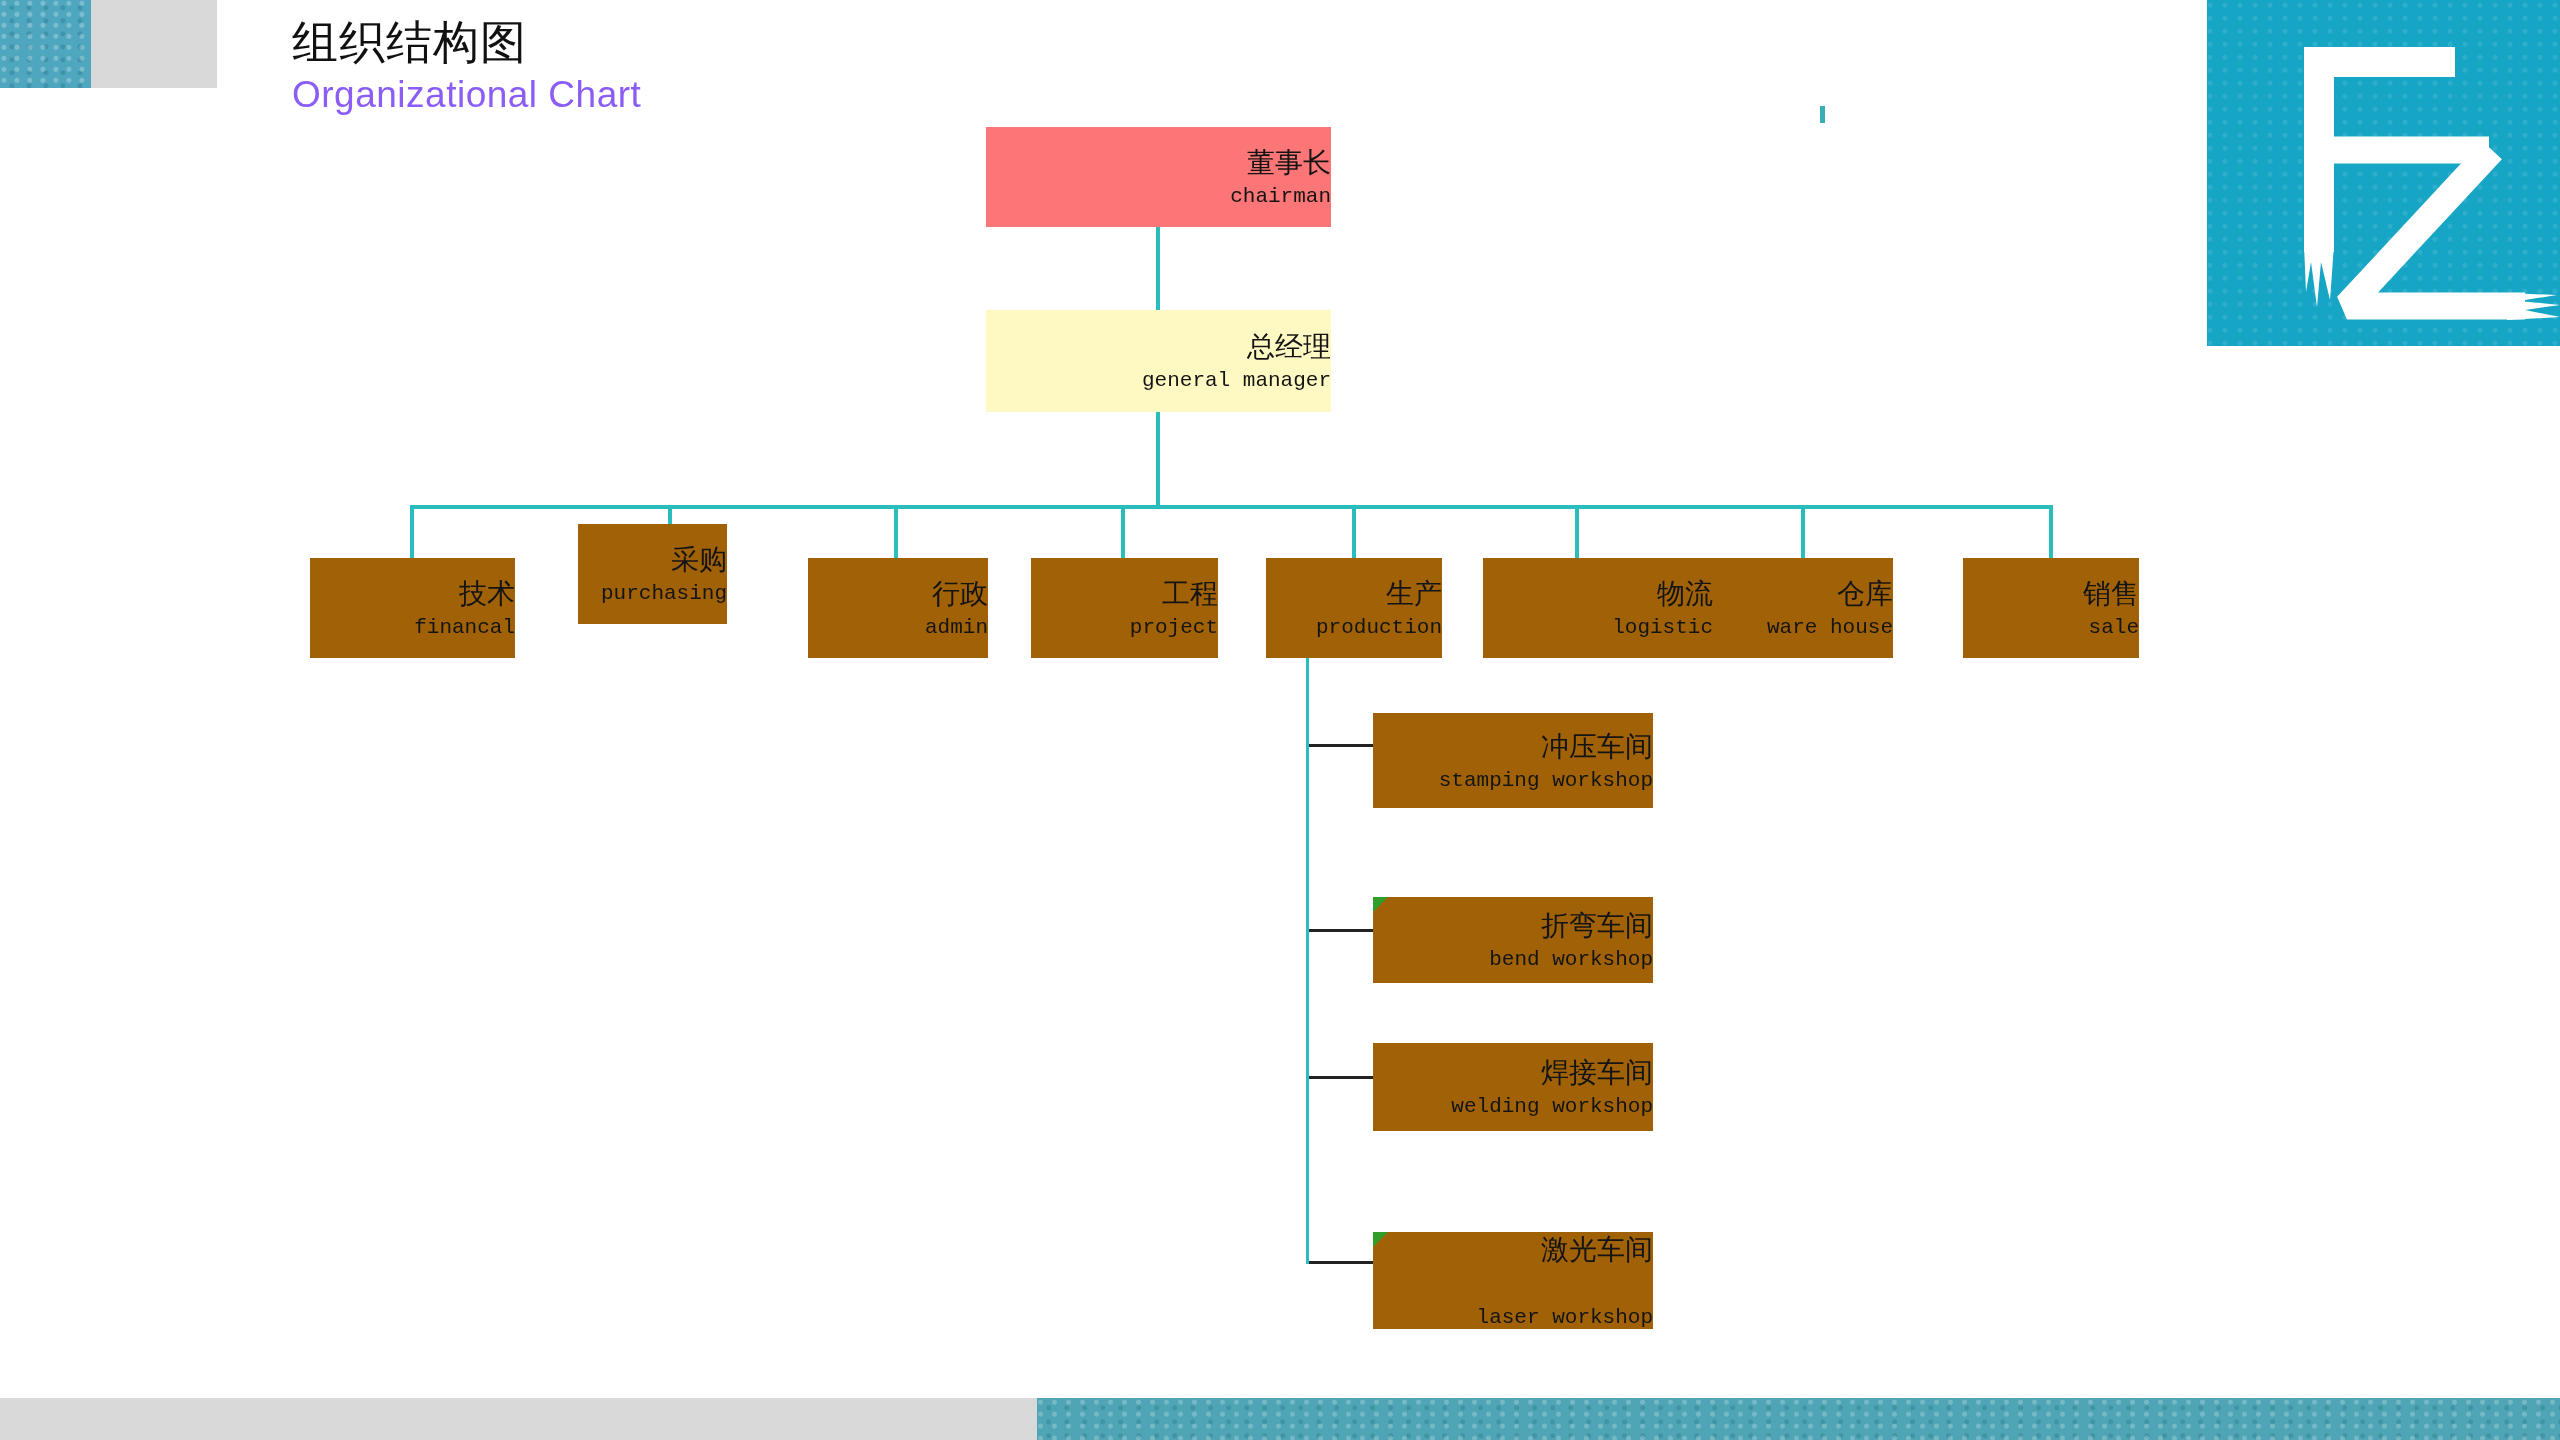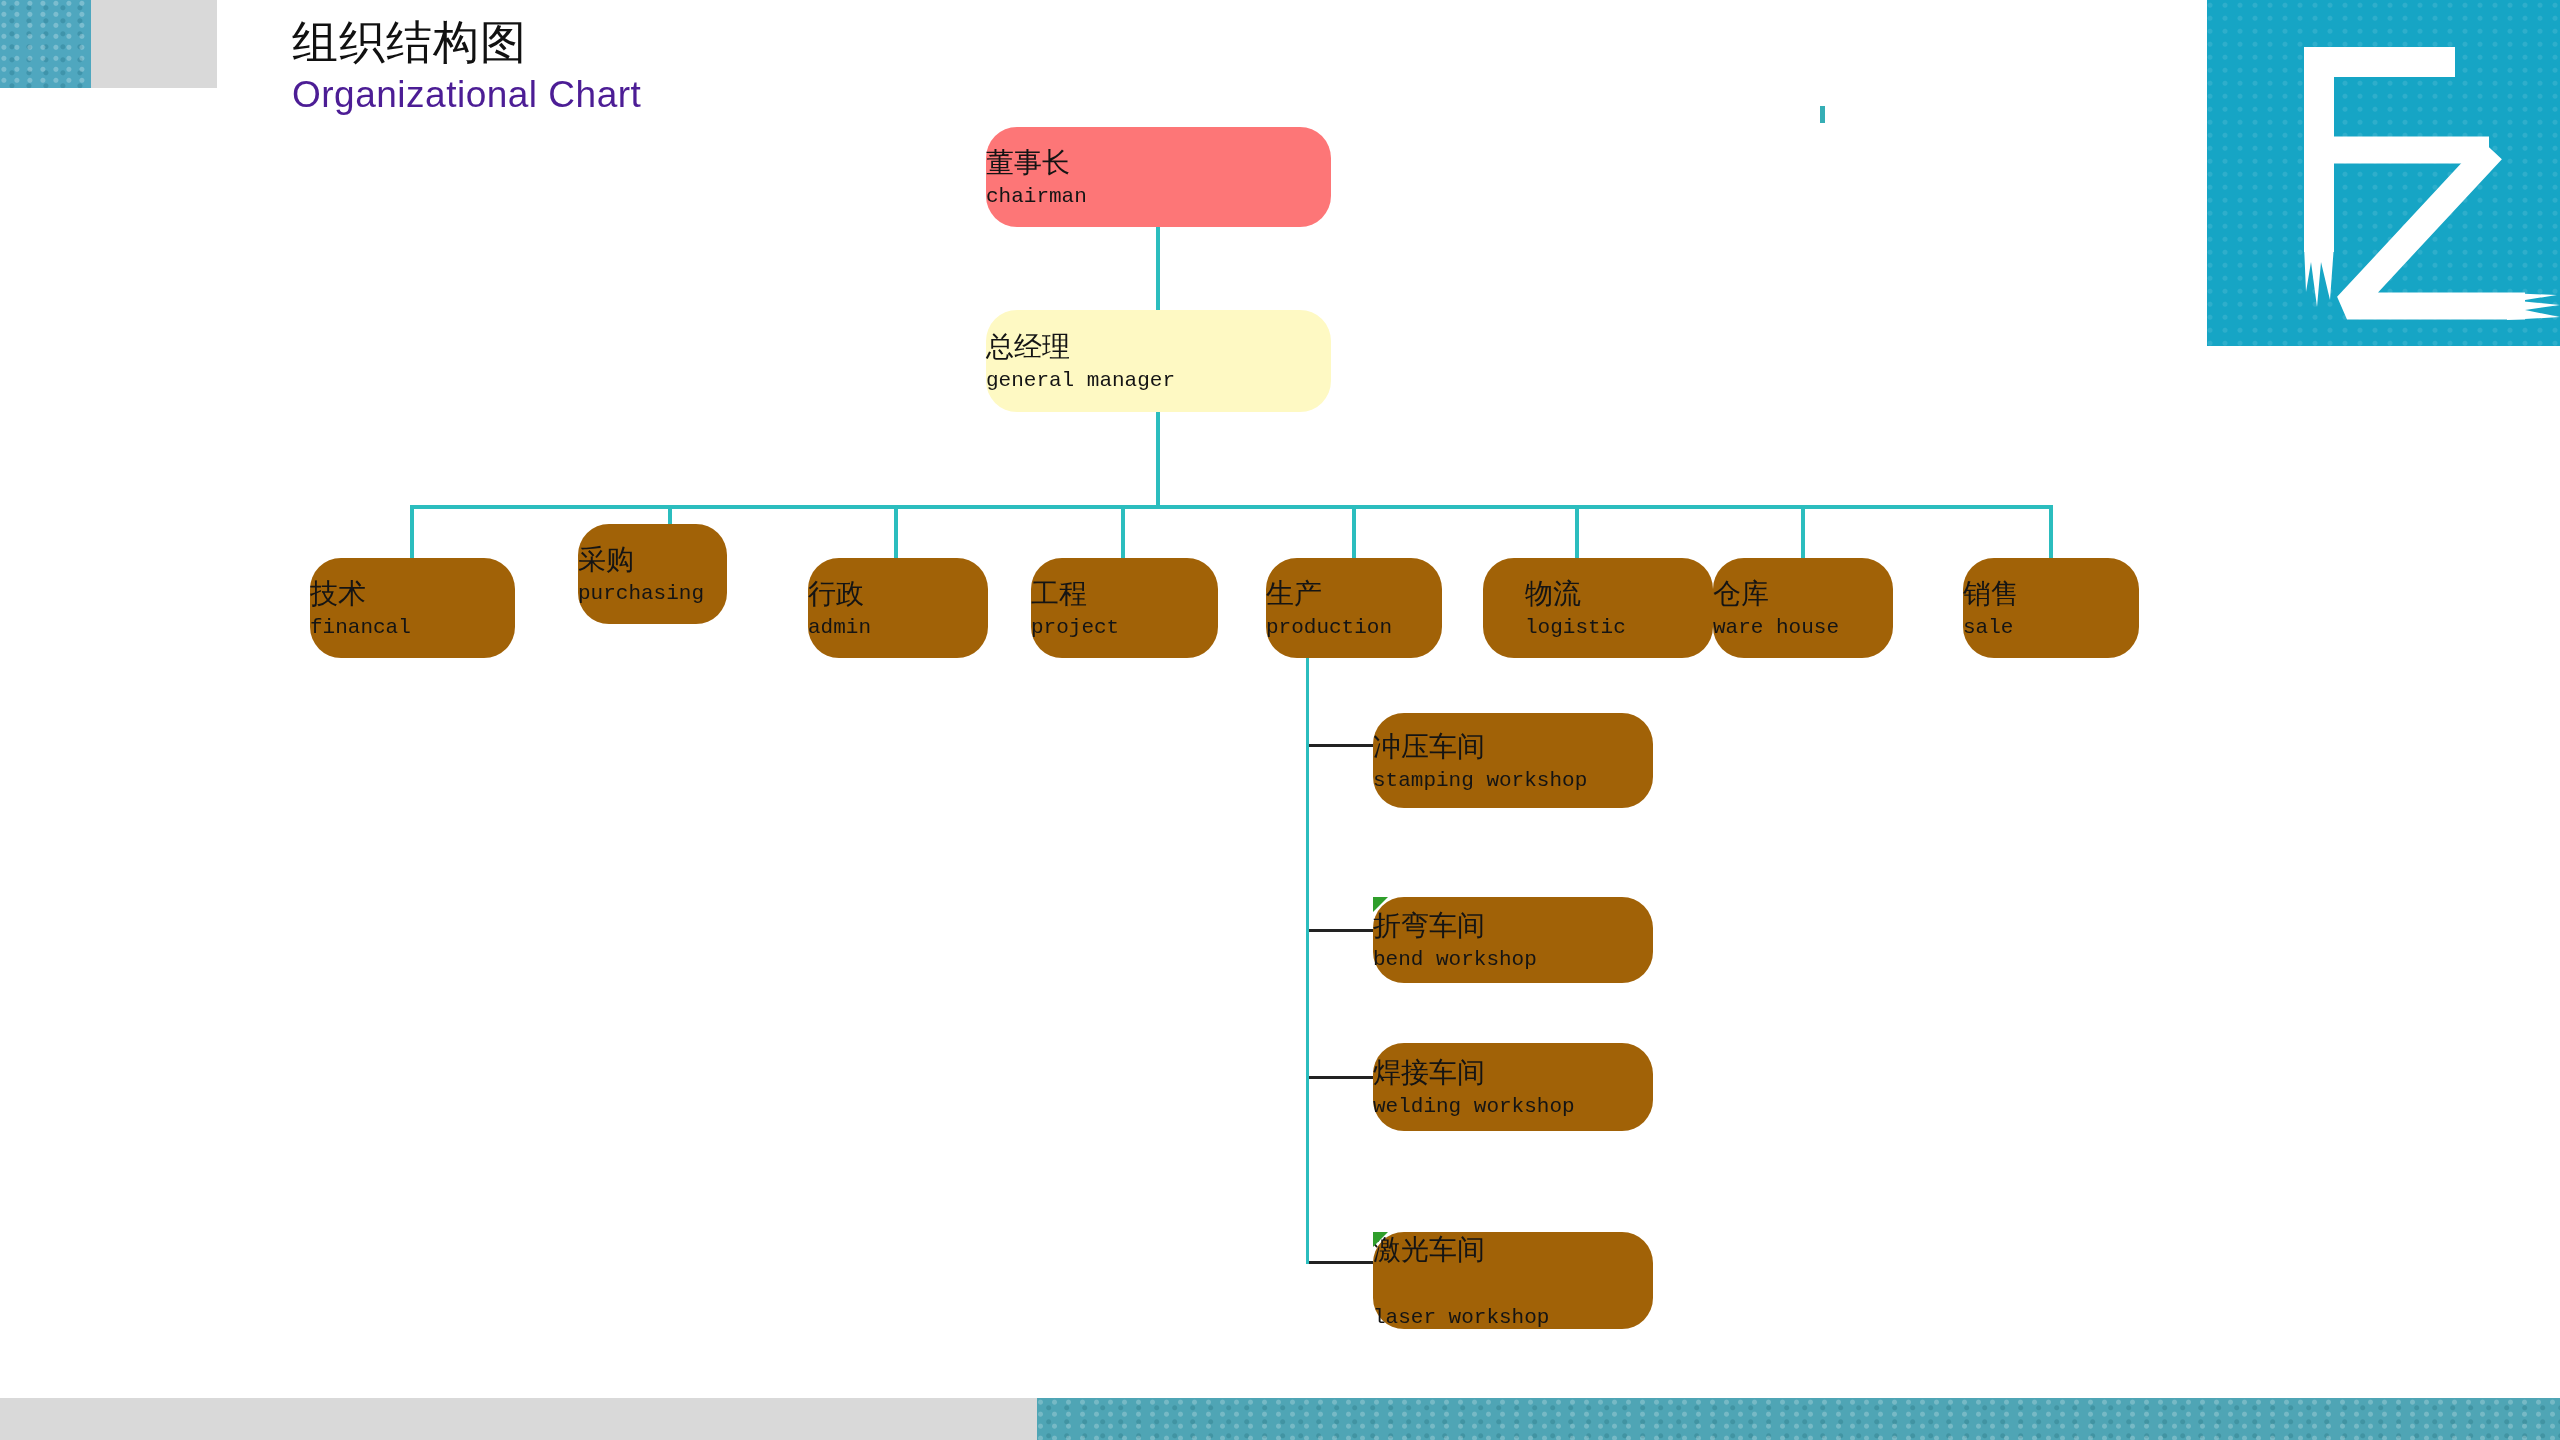--- a/index.html
+++ b/index.html
@@ -7,33 +7,33 @@
   #stage{position:relative;width:2560px;height:1440px;background:#ffffff;}
 
   
   .corner-teal{position:absolute;left:0;top:0;width:91px;height:88px;background-color:#4fa7bf;
     background-image:radial-gradient(circle at 30% 30%,rgba(255,255,255,.25) 2px,transparent 3px),
                      radial-gradient(circle at 70% 60%,rgba(0,70,90,.20) 2px,transparent 3px);
     background-size:13px 11px,17px 13px;}
   .corner-gray{position:absolute;left:91px;top:0;width:126px;height:88px;background:#d9d9d9;}
   .title-wrap{position:absolute;left:272px;top:12px;display:flex;align-items:baseline;white-space:nowrap;flex-direction:column;}
   .title-zh{font-size:46px;font-weight:500;color:#111;letter-spacing:1px;}
-  .title-en{font-size:37px;color:#4c1d95;margin-left:20px;letter-spacing:0.5px;}
+  .title-en{font-size:37px;color:#8b5cf6;margin-left:20px;letter-spacing:0.5px;}
 
   
   .logo{position:absolute;left:2207px;top:0;width:353px;height:346px;background-color:#16a5c5;
     background-image:radial-gradient(circle at 20% 40%,rgba(255,255,255,.10) 2px,transparent 3px);
     background-size:15px 13px;}
   .logo svg{position:absolute;left:0;top:0;}
 
   .tick{position:absolute;left:1820px;top:106px;width:5px;height:17px;background:#35aeb5;}
 
   
-  .box{position:absolute;display:flex;flex-direction:column;align-items:flex-start;justify-content:center;
-       text-align:center;color:#141414;border-radius:31px;}
+  .box{position:absolute;display:flex;flex-direction:column;align-items:flex-end;justify-content:center;
+       text-align:center;color:#141414;}
   .box .zh{font-size:28px;line-height:40px;font-family:"DejaVu Serif",serif;}
   .box .en{font-size:21px;line-height:28px;font-family:Liberation Mono, monospace;}
   .teal{background:#a16207;}
   .flag{position:absolute;left:0;top:0;width:0;height:0;
         border-top:15px solid #2f9e2b;border-right:15px solid transparent;}
 
   
   .cline{position:absolute;background:#2bbdbe;}
   .stub{position:absolute;background:#222222;}
 

